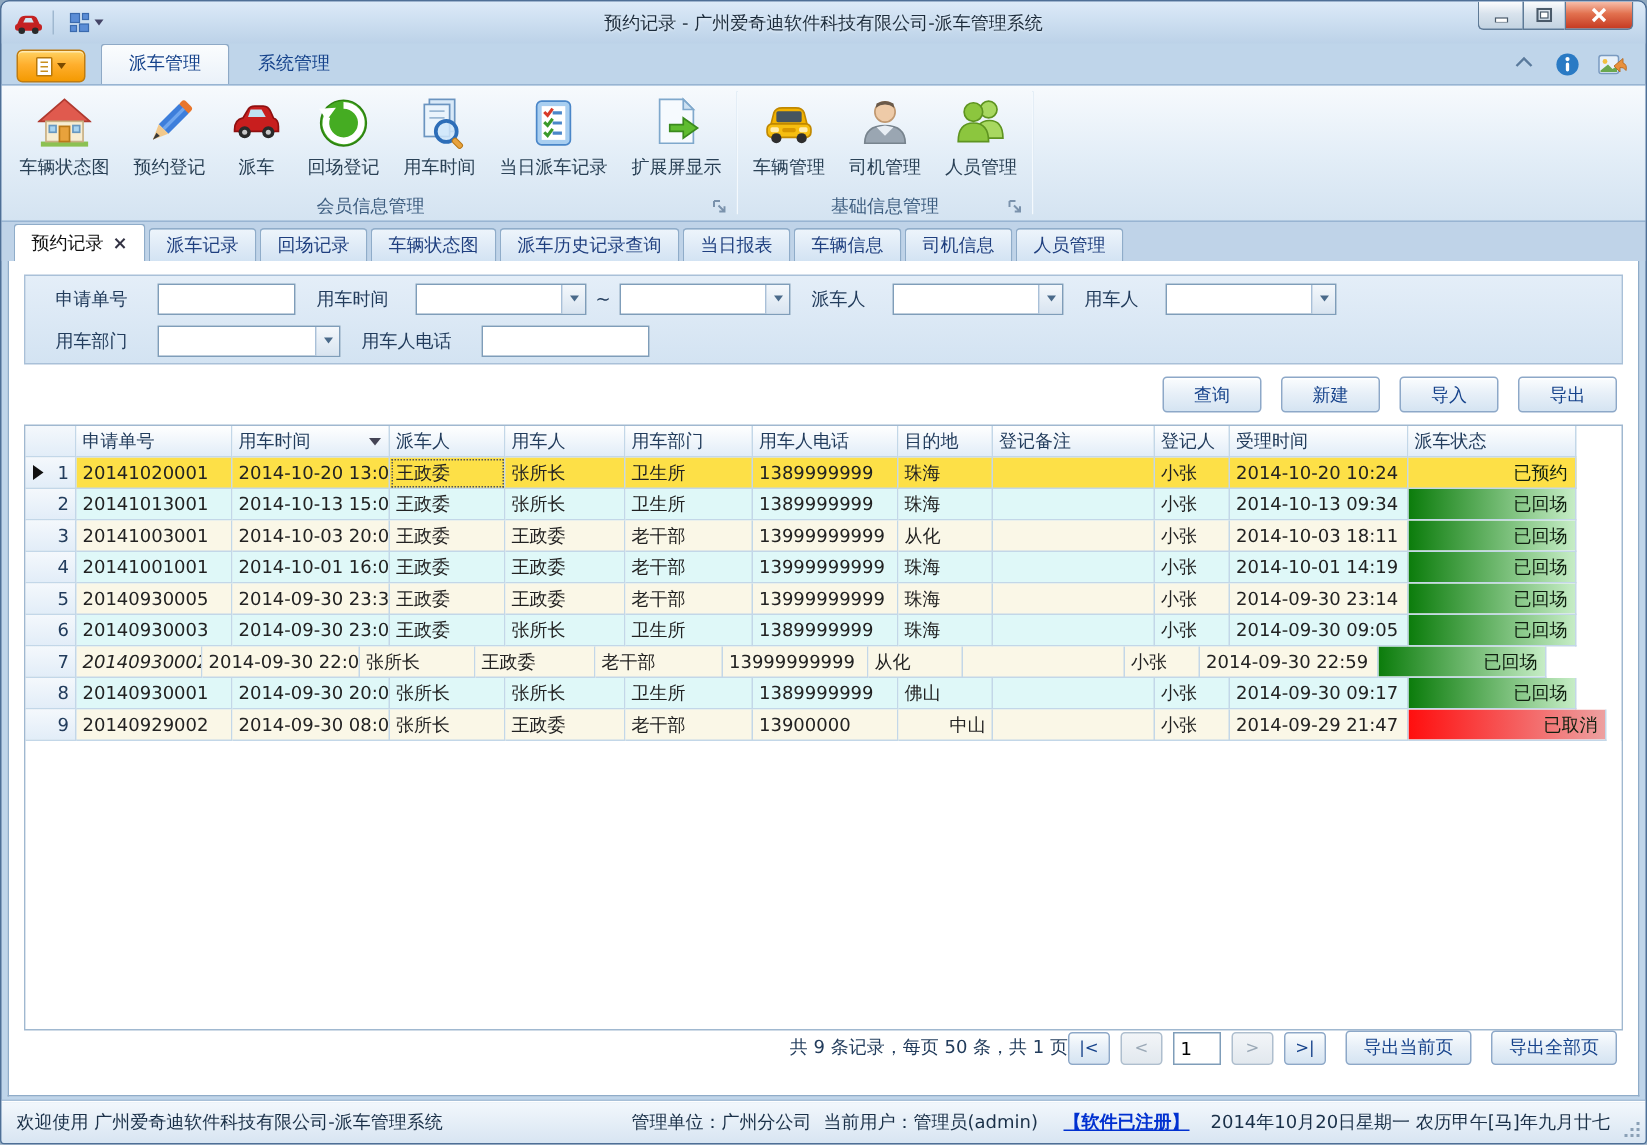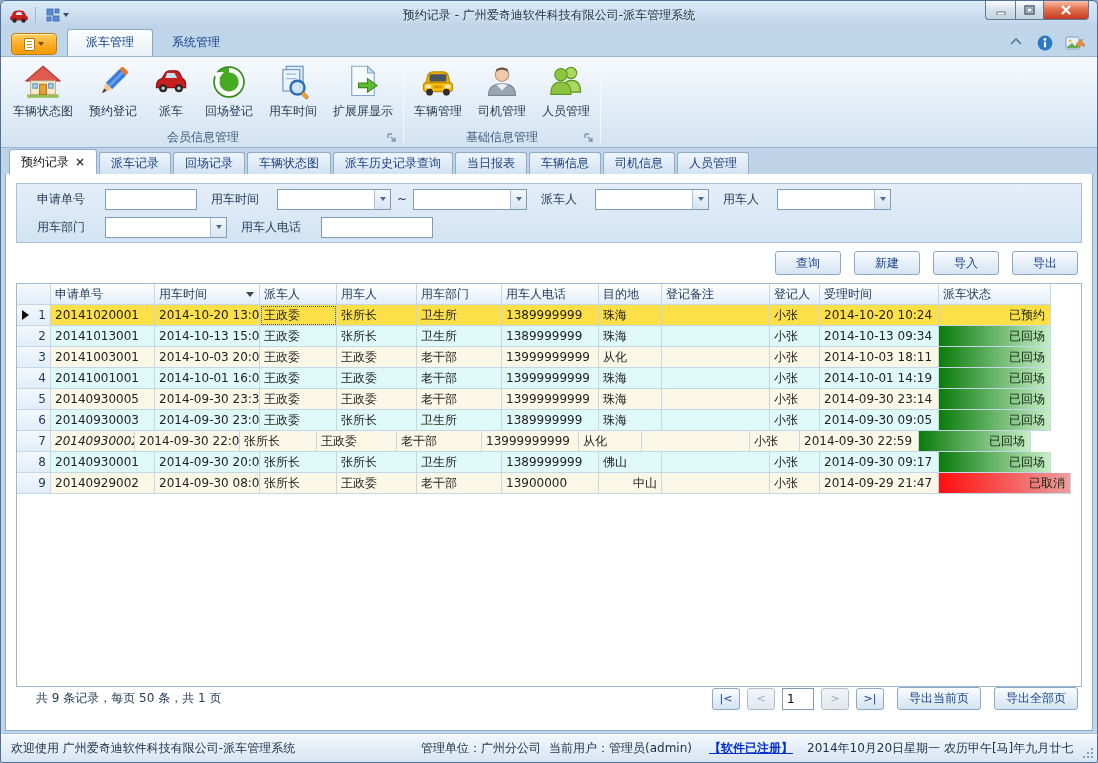--- a/index.html
+++ b/index.html
@@ -80,21 +80,21 @@
   .grow.cur .gcell{background:#fde047;}
   .indcell{background:linear-gradient(#F4F8FC,#E2EDF8) !important;color:#223C5C;text-align:right;position:relative;}
   .curarrow{position:absolute;left:5px;top:5px;width:0;height:0;border-top:5px solid transparent;border-bottom:5px solid transparent;border-left:7px solid #111;}
   .focuscell{outline:1px dotted #555;outline-offset:-2px;}
   .statuscell{padding:0;}
   .sbar{width:100%;height:100%;display:flex;align-items:center;justify-content:flex-end;padding:0 5px;color:#102010;}
   .sbar.green{background:linear-gradient(90deg,var(--g1),var(--g2));}
   .sbar.red{background:linear-gradient(90deg,var(--r1),var(--r2));}
   .gfill{flex:1;background:#FFF;}
   
-  .pager{flex:0 0 38px;display:flex;align-items:center;justify-content:space-between;padding:0 14px 20px 30px;}
+  .pager{flex:0 0 38px;display:flex;align-items:center;justify-content:flex-end;padding:0 14px 20px 30px;}
   .pgr-sum{color:#223C5C;}
   .pgr-right{display:flex;align-items:center;gap:7px;}
   .pbtn{width:28px;height:22px;border:1px solid #8DA8C8;border-radius:3px;color:#15428B;
     background:linear-gradient(#FBFDFE,#E8F0F8 45%,#D5E4F2);display:flex;align-items:center;justify-content:center;font-size:11px;}
   .pbtn.disabled{color:#9AA8B6;background:linear-gradient(#F2F5F8,#E2E8EE);border-color:#AEBECE;}
   .pnum{width:32px;height:22px;border:1px solid #7F9DB9;text-align:left;padding:0 4px;font:inherit;}
   .xbtn{height:23px;padding:0 11px;margin-left:6px;border:1px solid #8DA8C8;border-radius:3px;color:#15428B;
     background:linear-gradient(#FBFDFE,#E8F0F8 45%,#D5E4F2);display:flex;align-items:center;}
   
   .statusbar{flex:0 0 28px;margin-top:3px;background:linear-gradient(#F2F7FC,#D8E5F2);border-top:1px solid #FFF;
@@ -229,20 +229,33 @@
                 <rect x="7" y="5" width="15" height="19" fill="#EAF4FC" stroke="#6A94C0"></rect>
                 <line x1="10" y1="9" x2="19" y2="9" stroke="#9AB8D4"></line>
                 <line x1="10" y1="13" x2="19" y2="13" stroke="#9AB8D4"></line>
                 <circle cx="20" cy="21" r="6.2" fill="#CFE6FA" fill-opacity="0.85" stroke="#2D6EB8" stroke-width="2.2"></circle>
                 <rect x="25" y="24.5" width="3.2" height="7" rx="1.4" transform="rotate(-45 26.6 28)" fill="#E8A23C" stroke="#B87818" stroke-width="0.6"></rect>
               </svg></span>
             <span class="rlabel">用车时间</span>
           </div>
           <div class="rbtn">
             <span class="ricon"><svg viewBox="0 0 32 32">
+                <rect x="6" y="3" width="20" height="26" rx="3" fill="#A8CEF0" stroke="#4A86C8"></rect>
+                <rect x="9" y="6" width="14" height="20" fill="#FFF"></rect>
+                <line x1="15.5" y1="10" x2="21" y2="10" stroke="#4A86C8" stroke-width="1.8"></line>
+                <line x1="15.5" y1="16" x2="21" y2="16" stroke="#4A86C8" stroke-width="1.8"></line>
+                <line x1="15.5" y1="22" x2="21" y2="22" stroke="#4A86C8" stroke-width="1.8"></line>
+                <path d="M10.5 9.5 l2 2 L15.5 7.5" stroke="#D83A2A" stroke-width="1.8" fill="none"></path>
+                <path d="M10.5 15.5 l2 2 L15.5 13.5" stroke="#3A9A2A" stroke-width="1.8" fill="none"></path>
+                <path d="M10.5 21.5 l2 2 L15.5 19.5" stroke="#3A9A2A" stroke-width="1.8" fill="none"></path>
+              </svg></span>
+            <span class="rlabel">当日派车记录</span>
+          </div>
+          <div class="rbtn">
+            <span class="ricon"><svg viewBox="0 0 32 32">
                 <path d="M6 2 L20 2 L26 8 L26 28 L6 28 Z" fill="#F6FAFE" stroke="#7FA8CC"></path>
                 <path d="M20 2 L20 8 L26 8 Z" fill="#CFE2F2" stroke="#7FA8CC"></path>
                 <path d="M12 17 L20 17 L20 13 L28.5 19 L20 25 L20 21 L12 21 Z" fill="#5FBC30" stroke="#3A8A1E"></path>
               </svg></span>
             <span class="rlabel">扩展屏显示</span>
           </div>
         </div>
         <div class="rcap">
           <span>会员信息管理</span>
           <span class="dlauncher"><svg viewBox="0 0 12 12" width="12" height="12">

